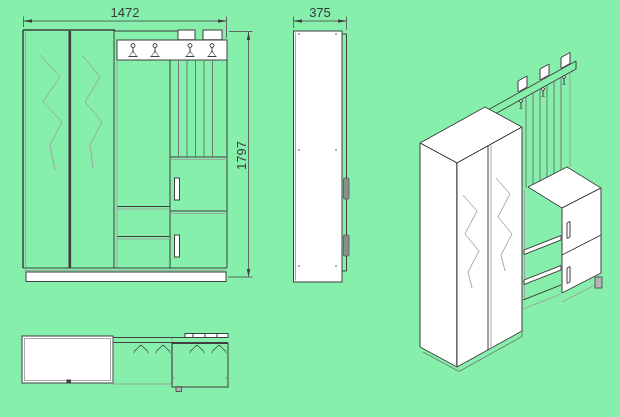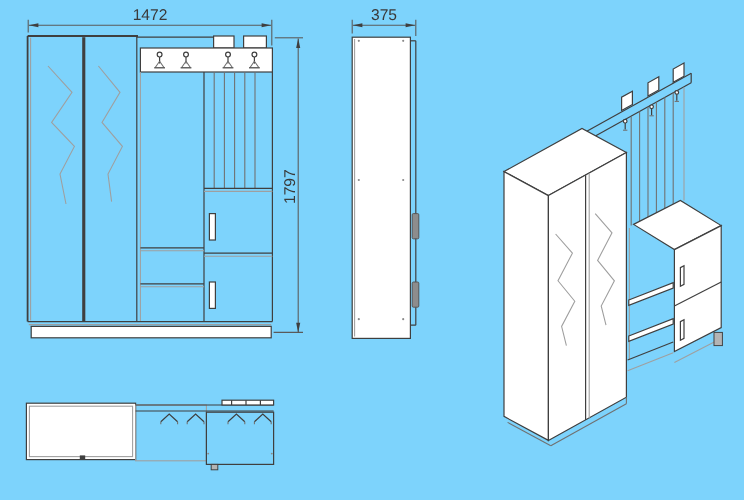--- a/index.html
+++ b/index.html
@@ -1,16 +1,16 @@
 <!DOCTYPE html>
 <html><head>
 <meta charset="utf-8">
 <style>
   html,body{margin:0;padding:0;background:#ffffff;}
-  .canvas{position:relative;width:620px;height:417px;background:#7dd3fc;overflow:hidden;
+  .canvas{position:relative;width:620px;height:417px;background:#86efac;overflow:hidden;
           font-family:"Liberation Sans",sans-serif;}
   svg{position:absolute;left:0;top:0;}
   .ln{stroke:#3f3f3f;fill:none;stroke-width:1;}
   .thk{stroke-width:1.5;}
   .md{stroke:#707070;fill:none;stroke-width:0.9;}
   .lt{stroke:#9f9f9f;fill:none;stroke-width:0.9;}
   .fw{fill:#ffffff;}
   .fnone{fill:none;}
   .fd{fill:#3f3f3f;stroke:none;}
   .fh{fill:#8d8d8d;stroke:#555555;stroke-width:0.8;}

